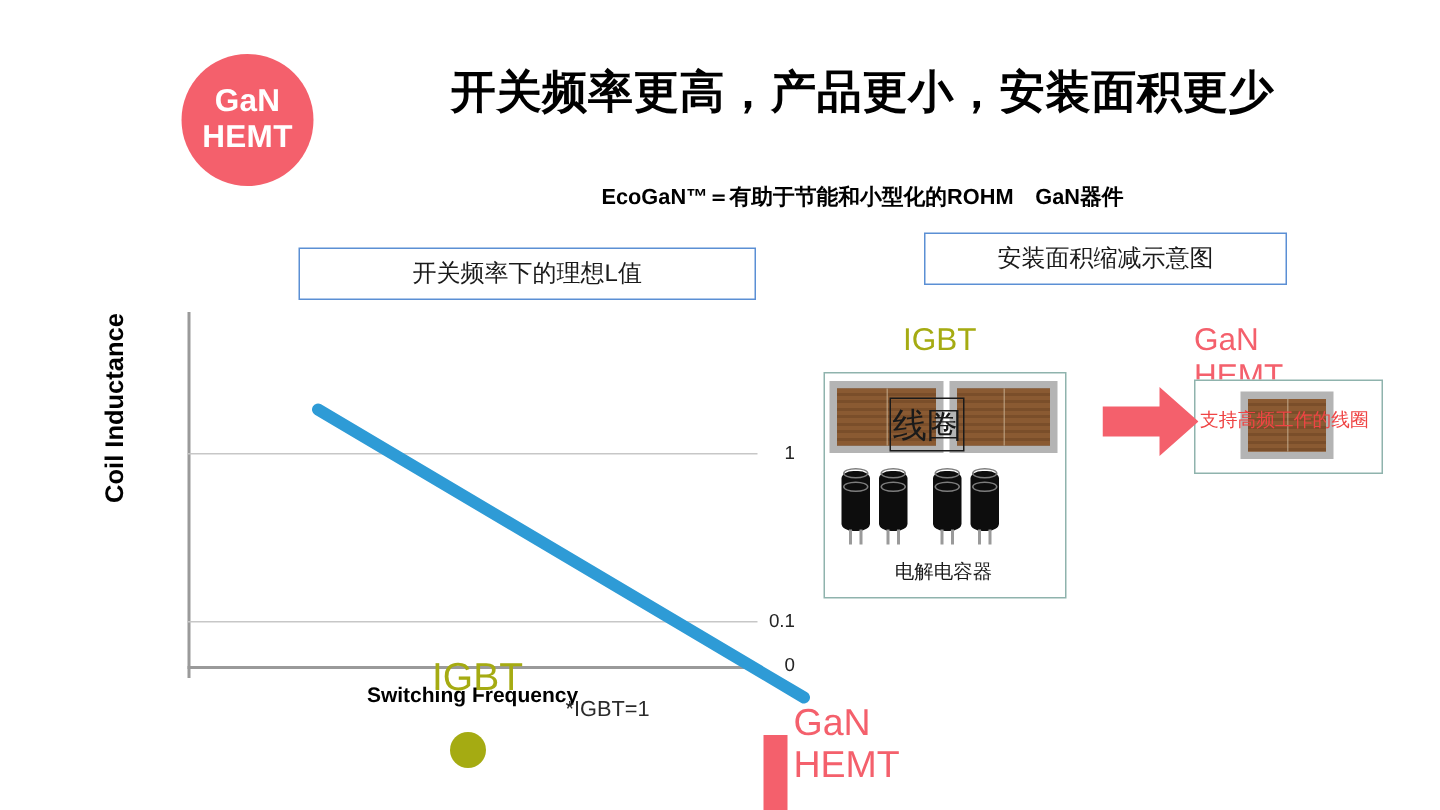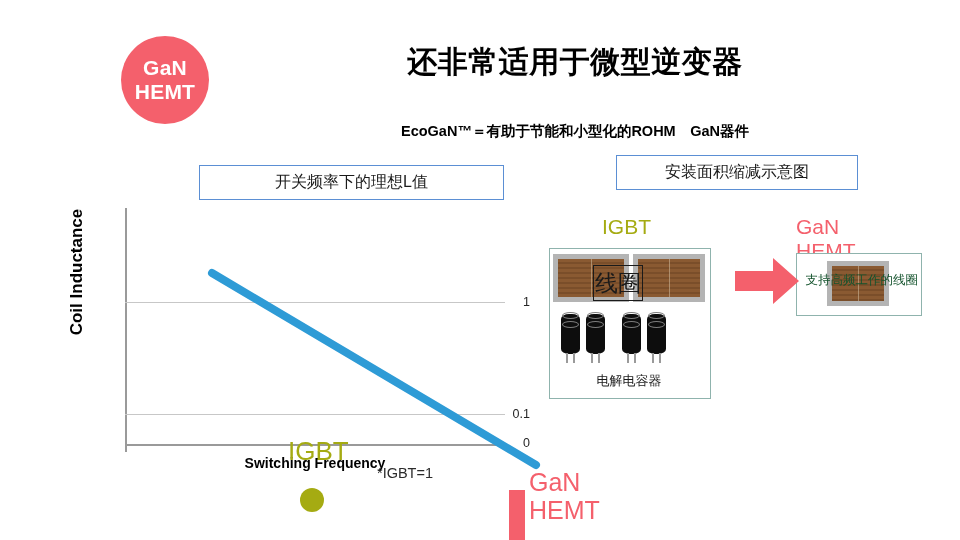--- a/index.html
+++ b/index.html
@@ -96,22 +96,22 @@
   }
   #coil-a{left:553px;top:254px;width:76px;height:48px;}
   #coil-b{left:633px;top:254px;width:72px;height:48px;}
   #coil-gan{left:827px;top:261px;width:62px;height:45px;}
 
   .coil-text{
     position:absolute;left:593px;top:265px;font-size:23px;color:#1a1a1a;
     border:1.2px solid #1a1a1a;padding:4px 1px;background:transparent;line-height:1.15;
   }
   .gan-coil-text{
-    position:absolute;left:800px;top:272px;width:118px;text-align:right;
-    font-size:12.5px;color:#14532d;
+    position:absolute;left:800px;top:272px;width:118px;text-align:left;
+    font-size:12.5px;color:#ef4444;
   }
 
   .caps{position:absolute;left:561px;top:310px;width:140px;height:60px;}
   .cap{position:absolute;width:19px;height:52px;}
   .cap .body{
     position:absolute;left:0;top:4px;width:19px;height:40px;background:#0d0d0d;
     border-radius:8px/5px;
   }
   .cap .ring1,.cap .ring2{
     position:absolute;left:1px;width:17px;height:7px;border:1.1px solid #7d7d7d;
@@ -132,21 +132,21 @@
 <body>
 
 <div id="slide">
 
   <div class="badge">
     <span>GaN</span>
     <span>HEMT</span>
   </div>
 
   <div class="main-title">
-    <div>还非常适用于微型逆变器</div>
+    <div>开关频率更高，产品更小，安装面积更少</div>
   </div>
   <div class="sub-title">EcoGaN™＝有助于节能和小型化的ROHM　GaN器件</div>
 
   <div class="panel-box" id="box-left">
     <span>开关频率下的理想L值</span>
   </div>
   <div class="panel-box" id="box-right">
     <span>安装面积缩减示意图</span>
   </div>
 

